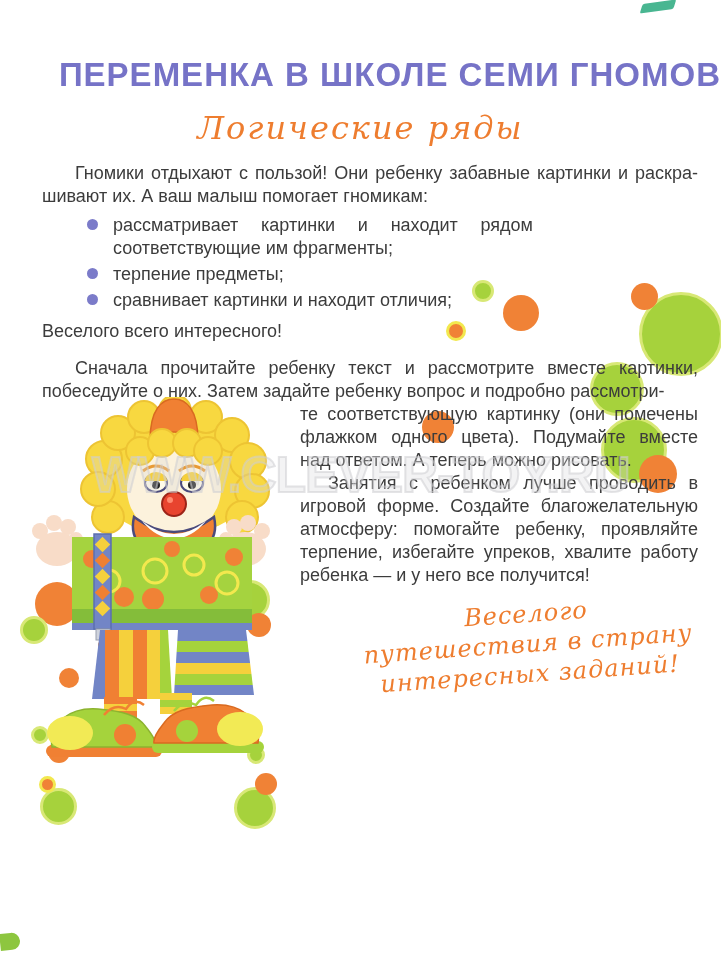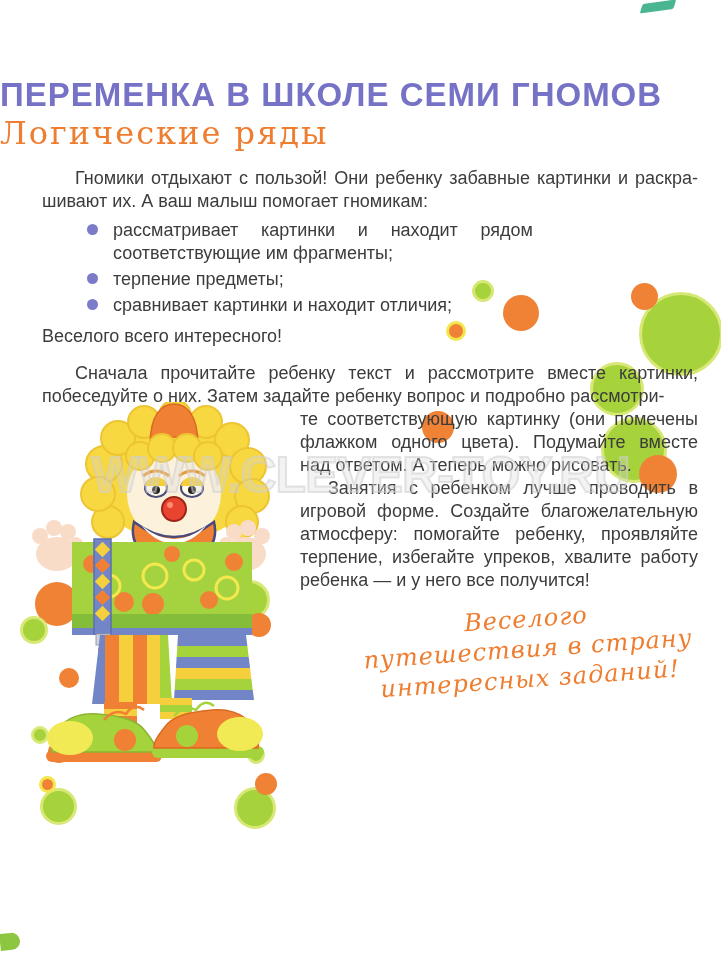--- a/index.html
+++ b/index.html
@@ -13,27 +13,27 @@
   .decor.green{background:var(--green,#a6d23c);border:3px solid #d8e876;}
   .decor.orange{background:var(--orange,#f08236);}
   .decor.ring-orange{background:var(--orange,#f08236);border:3px solid #f2e84e;}
   
   .corner-tr{position:absolute;top:2px;right:46px;width:34px;height:9px;
     background:#49b691;transform:rotate(-8deg) skewX(-25deg);border-radius:2px;z-index:4;}
   .corner-bl{position:absolute;bottom:10px;left:0;width:20px;height:17px;
     background:#8dc63f;border-radius:0 12px 12px 0;transform:rotate(-6deg);z-index:4;}
   
   .title{
-    margin:0;padding-top:76px;text-align:left;
+    margin:0;padding-top:56px;text-align:right;
     font-size:33px;line-height:38px;font-weight:bold;letter-spacing:1px;
     color:var(--title-color,#7673c7);
   }
   .subtitle{
-    margin:1px 0 0 0;text-align:left;
-    font-family:"DejaVu Serif",serif;
+    margin:16px 0 0 0;text-align:center;
+    font-family:"DejaVu Serif",serif;font-style:italic;
     font-size:32px;line-height:36px;letter-spacing:2px;
     color:var(--accent-orange,#ee7d2f);
   }
   
   .watermark{
     position:absolute;top:446px;left:50%;transform:translateX(-50%);
     z-index:3;white-space:nowrap;pointer-events:none;
     font-weight:bold;font-size:50px;letter-spacing:-1px;
     color:rgba(214,214,218,0.30);
     -webkit-text-stroke:2px rgba(205,205,210,0.55);

